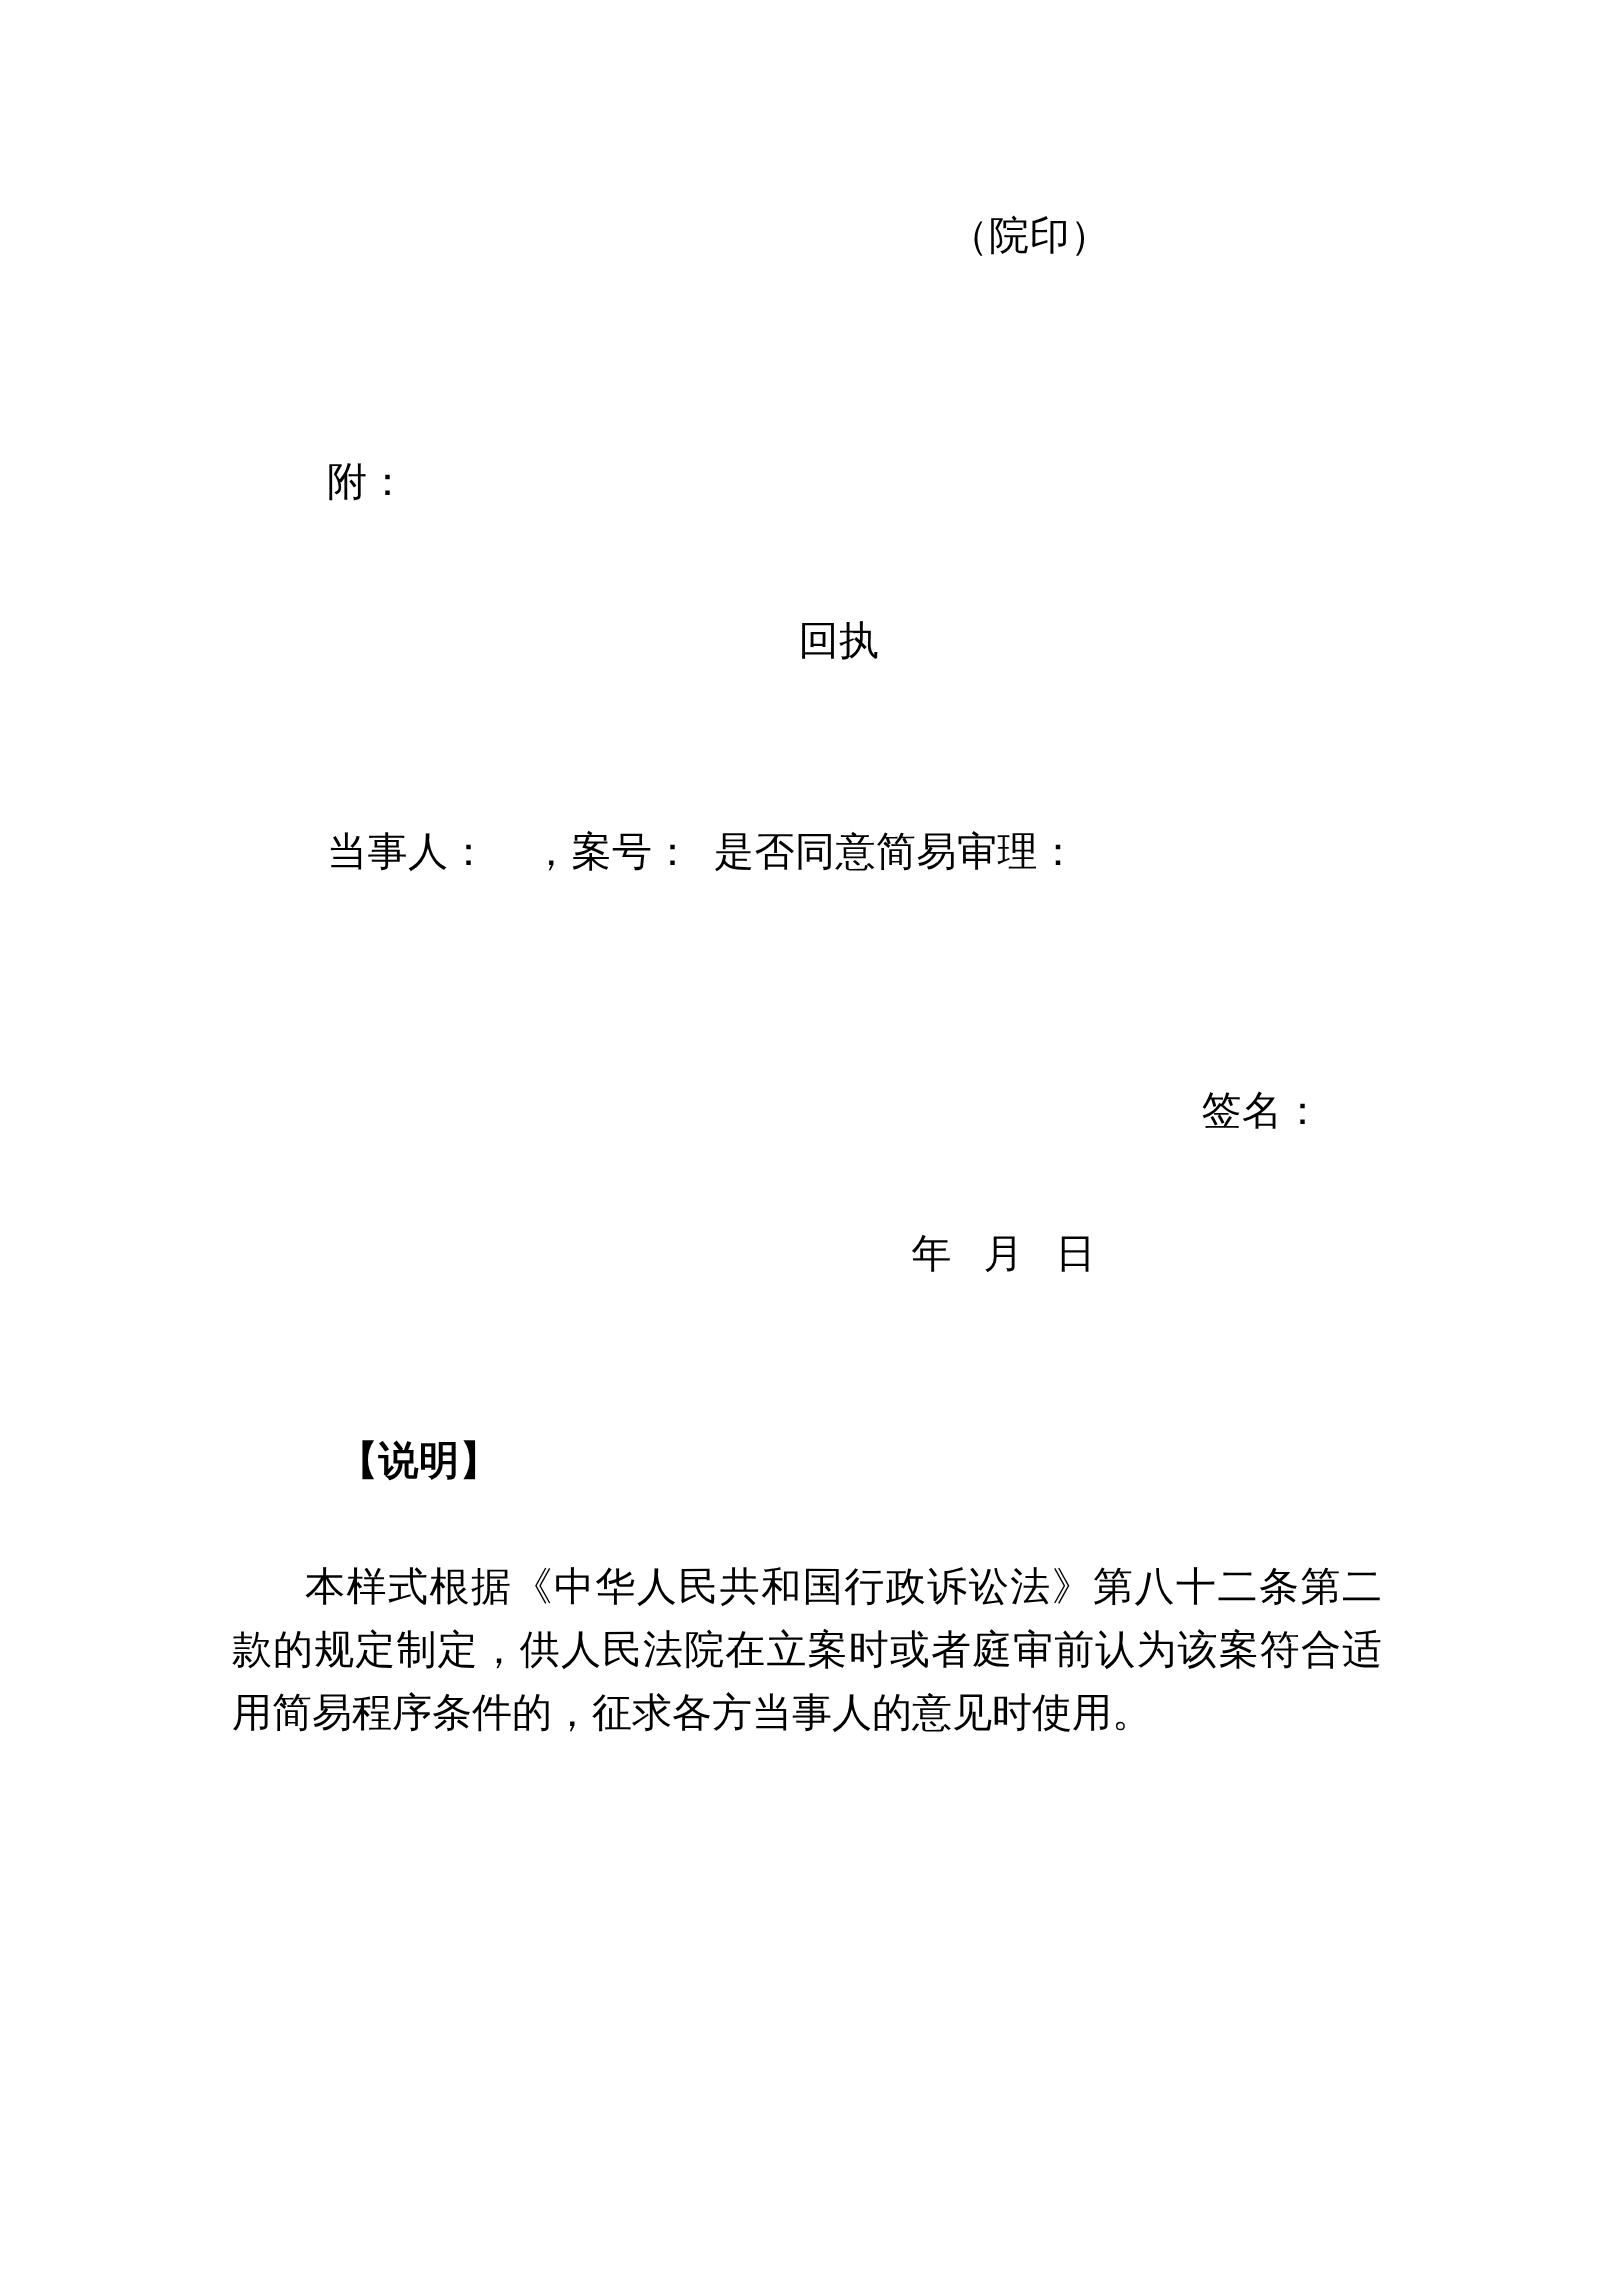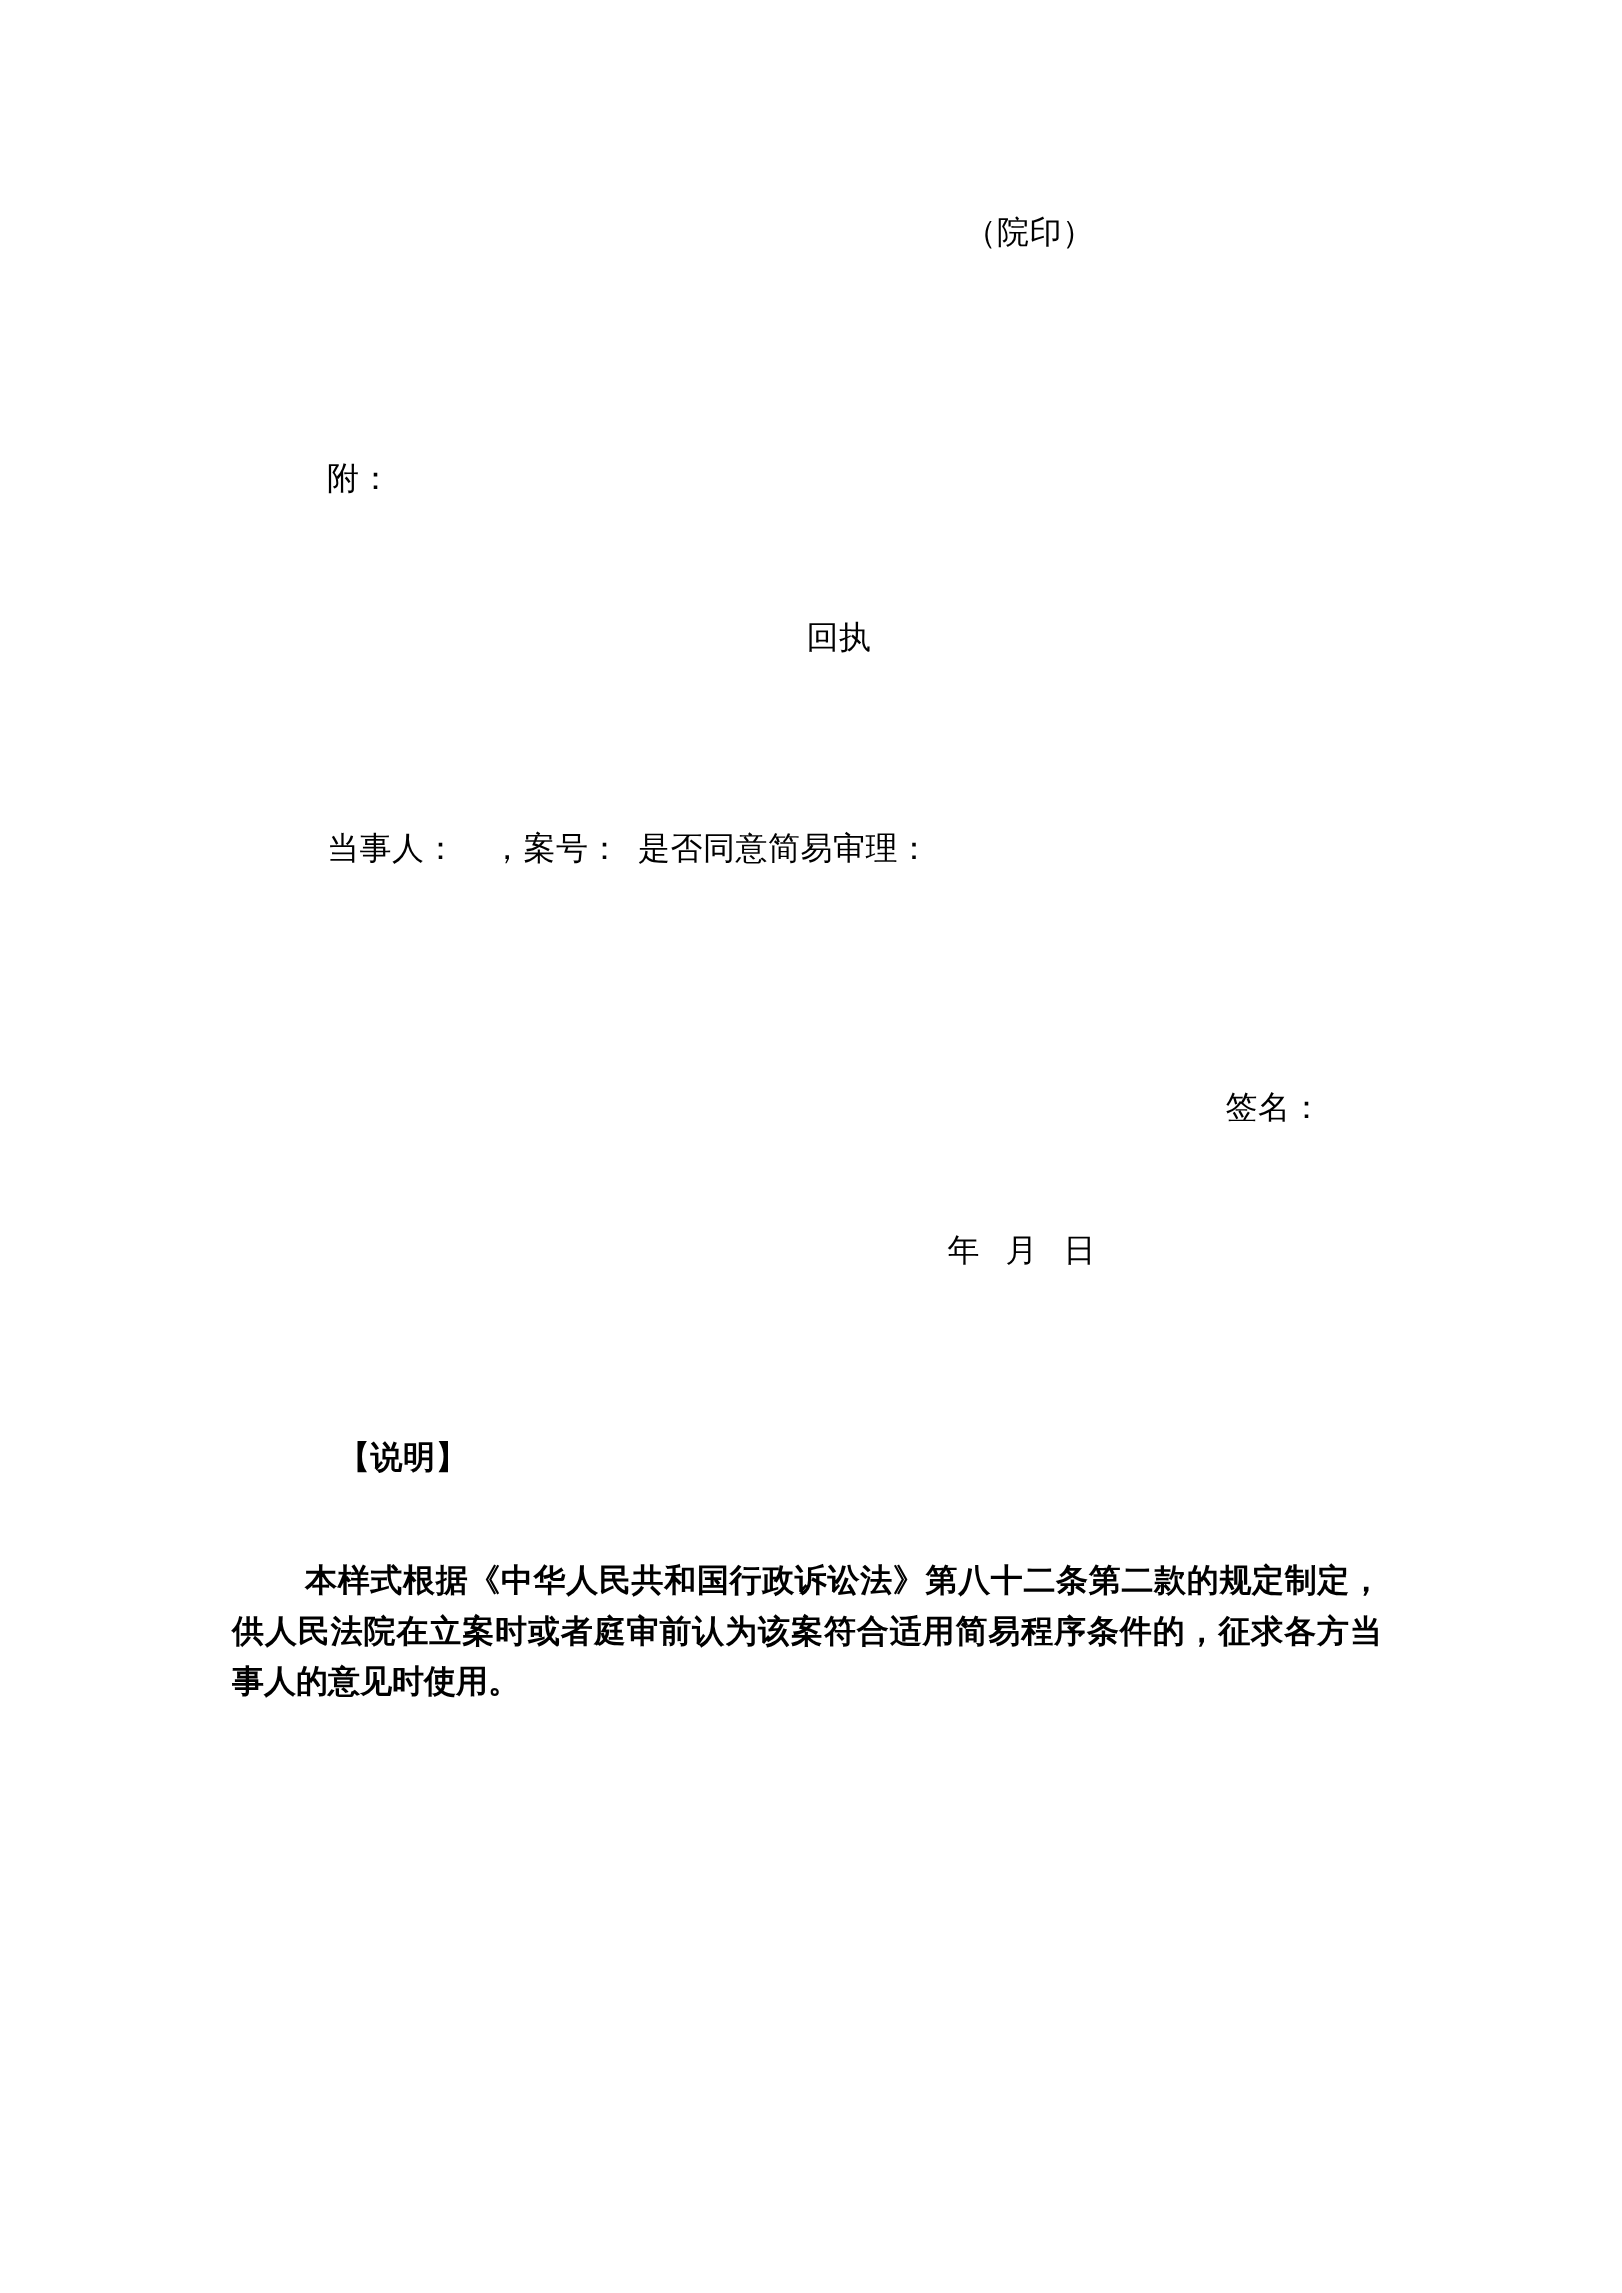--- a/index.html
+++ b/index.html
@@ -23,21 +23,21 @@
     box-sizing: border-box;
   }
   .doc-body {
     position: absolute;
     left: 0;
     top: 0;
     width: 1623px;
   }
   
   .line {
-    font-size: 32px;
+    font-size: 40px;
     line-height: 1.0;
     white-space: pre;
     letter-spacing: 0.5px;
   }
   .seal-line {
     position: absolute;
     top: 216px;
     left: 0;
     width: 1623px;
     text-align: center;
@@ -87,25 +87,24 @@
     position: absolute;
     top: 1441px;
     left: 338px;
     font-weight: bold;
   }
   .notes-body {
     position: absolute;
     top: 1555px;
     left: 232px;
     width: 1150px;
-    font-size: 32px;
+    font-size: 40px;
     line-height: 1.58;
     text-align: justify;
     text-justify: inter-ideograph;
-    font-weight: bold;
   }
   .notes-body p {
     margin: 0;
     text-indent: 73px;
   }
 </style>
 </head>
 <body>
 
 <div class="page">

